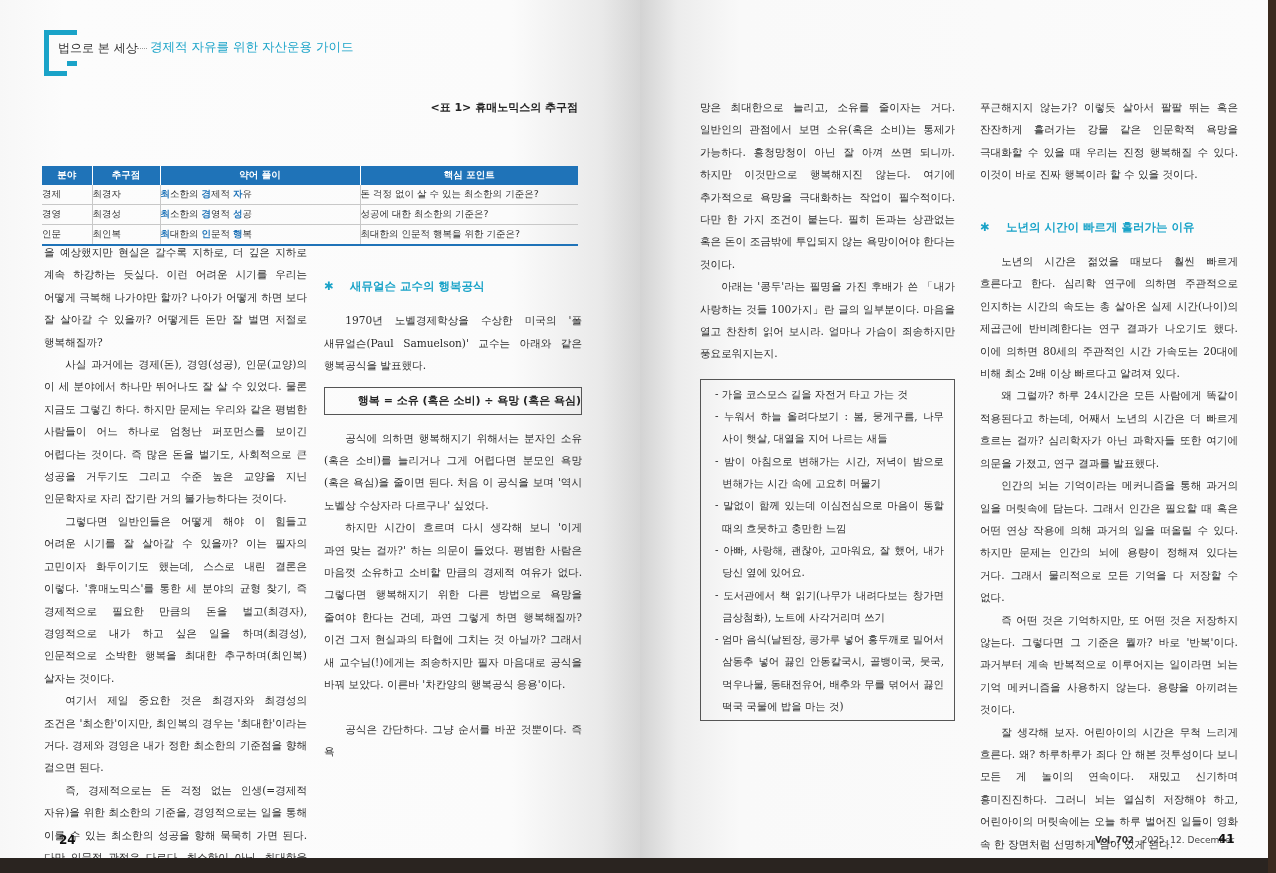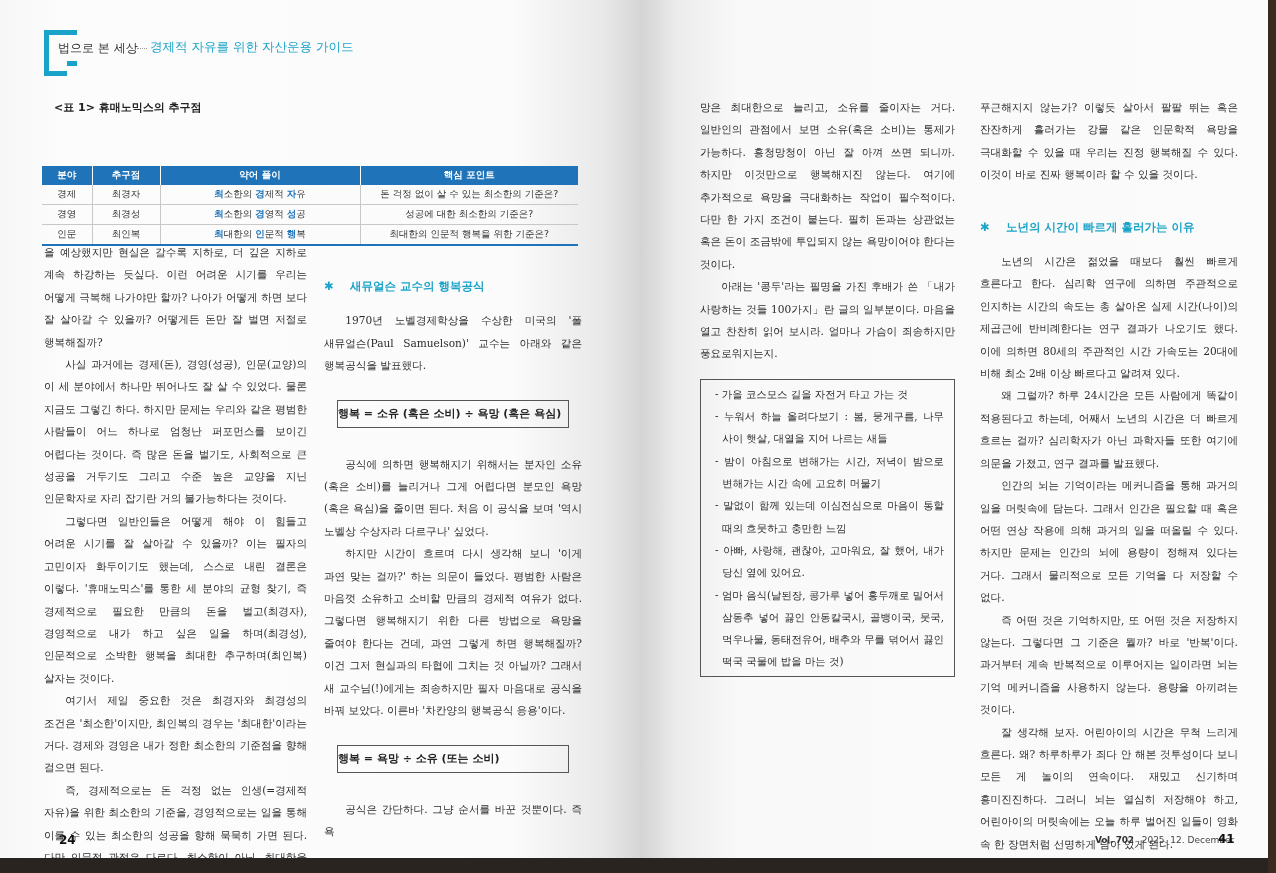--- a/index.html
+++ b/index.html
@@ -13,41 +13,41 @@
 
   
   .bracket{position:absolute;left:44px;top:30px;width:18px;height:36px;border:5px solid #1aa3c8;border-right:none;}
   .bracket-tail{position:absolute;left:67px;top:30px;width:10px;height:5px;background:#1aa3c8;}
   .bracket-tail2{position:absolute;left:67px;top:61px;width:10px;height:5px;background:#1aa3c8;}
   .hdr-series{position:absolute;left:58px;top:40px;font-size:12px;color:#333;}
   .hdr-dots{position:absolute;left:137px;top:48px;width:10px;border-top:1px dotted #999;}
   .hdr-title{position:absolute;left:150px;top:39px;font-size:12.5px;font-weight:normal;color:#1aa3c8;}
 
   
-  .tbl-caption{position:absolute;left:54px;top:100px;width:536px;text-align:left;font-size:11px;font-weight:bold;color:#222;}
+  .tbl-caption{position:absolute;left:42px;top:100px;width:536px;text-align:right;font-size:11px;font-weight:bold;color:#222;}
   table.hum{position:absolute;left:42px;top:118px;width:536px;border-collapse:collapse;font-size:9.5px;margin-top:48px;}
   table.hum th{background:#1f73b8;color:#fff;font-weight:bold;height:19px;border-left:1px solid #fff;padding:0;}
   table.hum th:first-child{border-left:none;}
-  table.hum td{height:19px;text-align:center;border-bottom:1px solid #c8c8c8;border-left:1px solid #c8c8c8;color:#333;padding:0;}
+  table.hum td{height:19px;text-align:left;border-bottom:1px solid #c8c8c8;border-left:1px solid #c8c8c8;color:#333;padding:0;}
   table.hum td:first-child{border-left:none;}
   table.hum tr:last-child td{border-bottom:2px solid #1f73b8;}
   .hl{color:#1f73b8;font-weight:bold;}
 
   
   .col{position:absolute;font-family:"DejaVu Serif",serif;font-size:10.6px;line-height:22.4px;color:#2b2b2b;text-align:justify;word-break:keep-all;}
   .col p{margin:0;text-indent:2em;}
   .col p.noind{text-indent:0;}
   .col1{left:44px;top:241px;width:263px;}
   .col2{left:324px;top:241px;width:258px;}
   .col3{left:700px;top:96px;width:255px;}
   .col4{left:980px;top:96px;width:258px;}
 
   .sec-head{font-family:"DejaVu Sans",sans-serif;font-weight:bold;font-size:11.5px;color:#1aa3c8;text-indent:0 !important;margin:0;}
   .sec-head .star{display:inline-block;width:26px;}
-  .formula{border:1.5px solid #555;text-align:left;font-family:"DejaVu Sans",sans-serif;font-weight:bold;font-size:11px;height:26px;line-height:26px;margin:13px;color:#222;}
+  .formula{border:1.5px solid #555;text-align:right;font-family:"DejaVu Sans",sans-serif;font-weight:bold;font-size:11px;height:26px;line-height:26px;margin:0;color:#222;}
   .quote-box{border:1.5px solid #555;padding:3px 10px 3px 14px;font-size:10.4px;line-height:22.3px;}
   .quote-box .qi{text-indent:-0.7em;padding-left:0.7em;margin:0;text-align:justify;}
 
   .pn{position:absolute;font-family:"DejaVu Sans",sans-serif;font-weight:bold;font-size:12px;color:#111;}
   .pn-left{left:44px;top:833px;margin-left:15px;}
   .footer-r{position:absolute;left:1095px;top:835px;font-family:"DejaVu Sans",sans-serif;font-size:9px;color:#333;}
   .footer-r .vol{font-weight:bold;letter-spacing:-0.3px;}
   .footer-r .date{margin-left:8px;color:#444;margin-top:35px;}
   .pn-right{left:1218px;top:832px;}
 </style>
@@ -113,41 +113,41 @@
       <div style="height:34px"></div>
       <p class="sec-head"><span class="star">✱</span><span>새뮤얼슨 교수의 행복공식</span></p>
       <div style="height:12px"></div>
       <p>1970년 노벨경제학상을 수상한 미국의 '폴 새뮤얼슨(Paul Samuelson)' 교수는 아래와 같은 행복공식을 발표했다.</p>
       <div style="height:10px"></div>
       <div class="formula">행복 = 소유 (혹은 소비) ÷ 욕망 (혹은 욕심)</div>
       <div style="height:12px"></div>
       <p>공식에 의하면 행복해지기 위해서는 분자인 소유(혹은 소비)를 늘리거나 그게 어렵다면 분모인 욕망(혹은 욕심)을 줄이면 된다. 처음 이 공식을 보며 '역시 노벨상 수상자라 다르구나' 싶었다.</p>
       <p>하지만 시간이 흐르며 다시 생각해 보니 '이게 과연 맞는 걸까?' 하는 의문이 들었다. 평범한 사람은 마음껏 소유하고 소비할 만큼의 경제적 여유가 없다. 그렇다면 행복해지기 위한 다른 방법으로 욕망을 줄여야 한다는 건데, 과연 그렇게 하면 행복해질까? 이건 그저 현실과의 타협에 그치는 것 아닐까? 그래서 새 교수님(!)에게는 죄송하지만 필자 마음대로 공식을 바꿔 보았다. 이른바 '차칸양의 행복공식 응용'이다.</p>
       <div style="height:10px"></div>
-      <div class="formula">행복 = 욕망 ÷ 소유 (또는 소비)</div>
       <div style="height:12px"></div>
       <p>공식은 간단하다. 그냥 순서를 바꾼 것뿐이다. 즉 욕</p>
     </div>
 
     <div class="pn pn-left">24</div>
   </div>
 
   <div class="page page-right">
   </div>
 
   <div class="col col3">
     <p class="noind">망은 최대한으로 늘리고, 소유를 줄이자는 거다. 일반인의 관점에서 보면 소유(혹은 소비)는 통제가 가능하다. 흥청망청이 아닌 잘 아껴 쓰면 되니까. 하지만 이것만으로 행복해지진 않는다. 여기에 추가적으로 욕망을 극대화하는 작업이 필수적이다. 다만 한 가지 조건이 붙는다. 필히 돈과는 상관없는 혹은 돈이 조금밖에 투입되지 않는 욕망이어야 한다는 것이다.</p>
     <p>아래는 '콩두'라는 필명을 가진 후배가 쓴 「내가 사랑하는 것들 100가지」란 글의 일부분이다. 마음을 열고 찬찬히 읽어 보시라. 얼마나 가슴이 죄송하지만 풍요로워지는지.</p>
     <div style="height:14px"></div>
     <div class="quote-box">
       <p class="qi">- 가을 코스모스 길을 자전거 타고 가는 것</p>
       <p class="qi">- 누워서 하늘 올려다보기 : 봄, 뭉게구름, 나무 사이 햇살, 대열을 지어 나르는 새들</p>
       <p class="qi">- 밤이 아침으로 변해가는 시간, 저녁이 밤으로 변해가는 시간 속에 고요히 머물기</p>
       <p class="qi">- 말없이 함께 있는데 이심전심으로 마음이 통할 때의 흐뭇하고 충만한 느낌</p>
       <p class="qi">- 아빠, 사랑해, 괜찮아, 고마워요, 잘 했어, 내가 당신 옆에 있어요.</p>
+      <p class="qi">- 도서관에서 책 읽기(나무가 내려다보는 창가면 금상첨화), 노트에 사각거리며 쓰기</p>
       <p class="qi">- 엄마 음식(날된장, 콩가루 넣어 홍두깨로 밀어서 삼동추 넣어 끓인 안동칼국시, 골뱅이국, 뭇국, 먹우나물, 동태전유어, 배추와 무를 덖어서 끓인 떡국 국물에 밥을 마는 것)</p>
     </div>
     <div style="height:30px"></div>
 
   </div>
 
   <div class="col col4">
     <p class="noind">푸근해지지 않는가? 이렇듯 살아서 팔팔 뛰는 혹은 잔잔하게 흘러가는 강물 같은 인문학적 욕망을 극대화할 수 있을 때 우리는 진정 행복해질 수 있다. 이것이 바로 진짜 행복이라 할 수 있을 것이다.</p>
     <div style="height:30px"></div>
     <p class="sec-head"><span class="star">✱</span><span>노년의 시간이 빠르게 흘러가는 이유</span></p>

